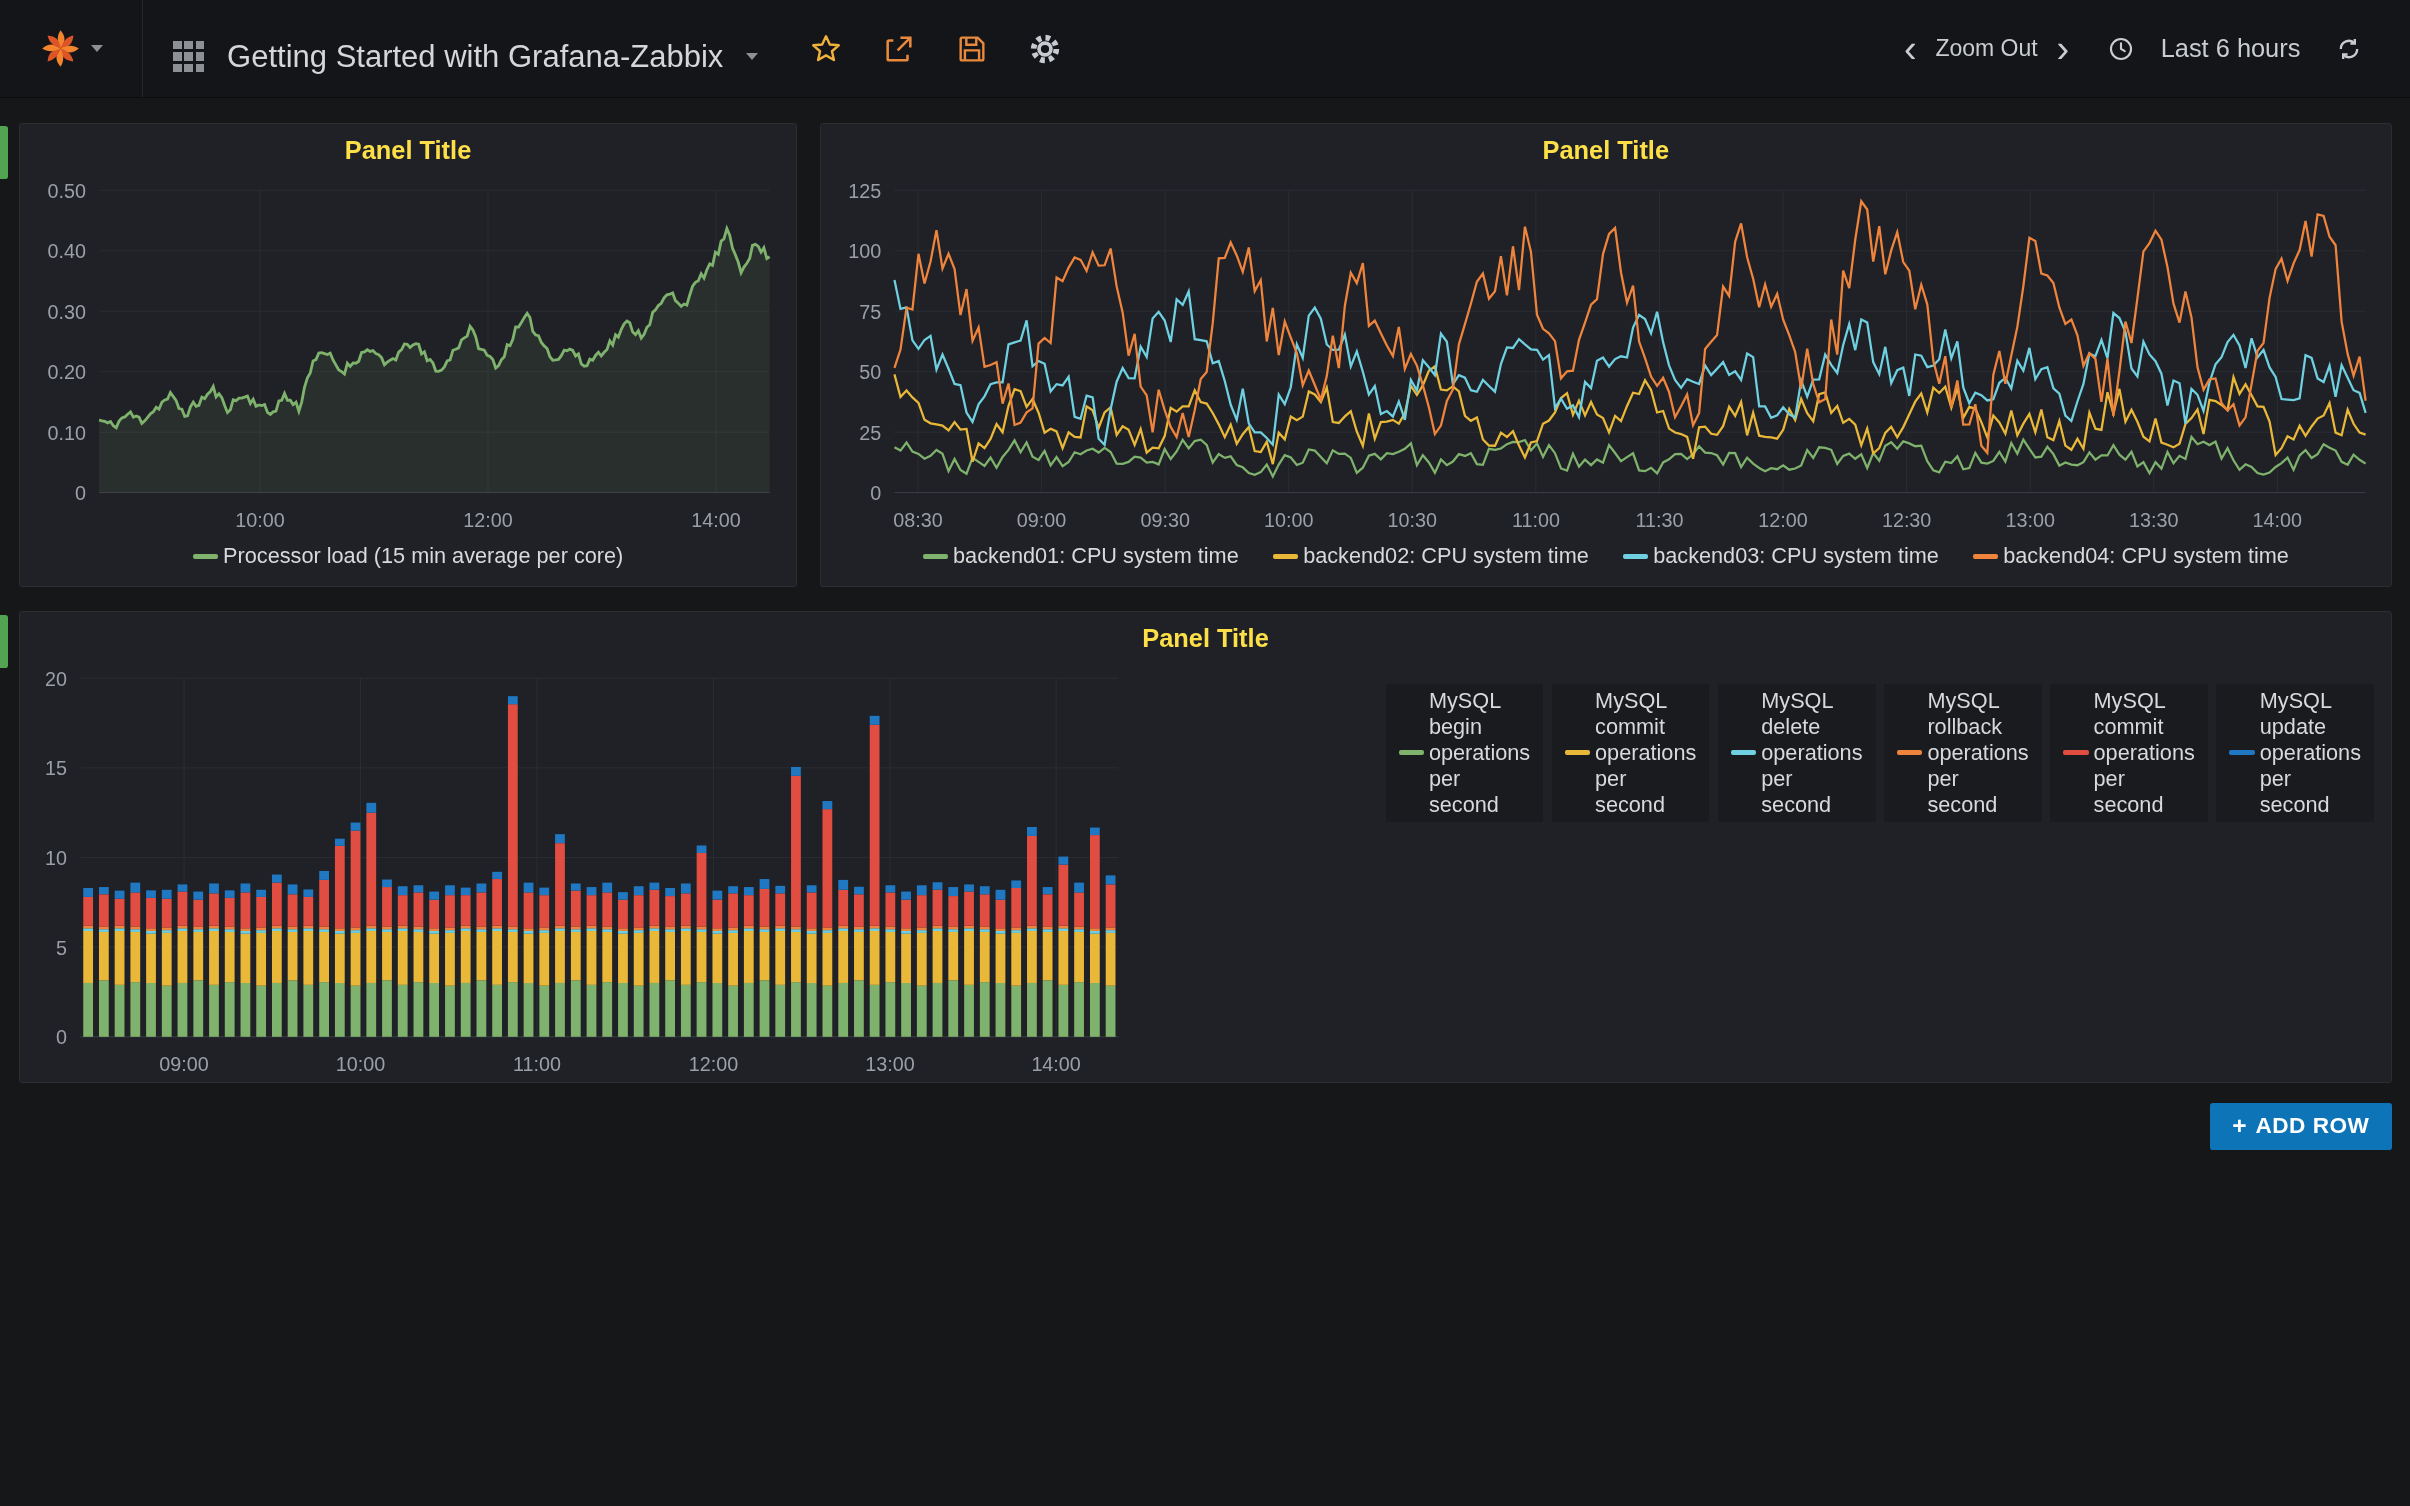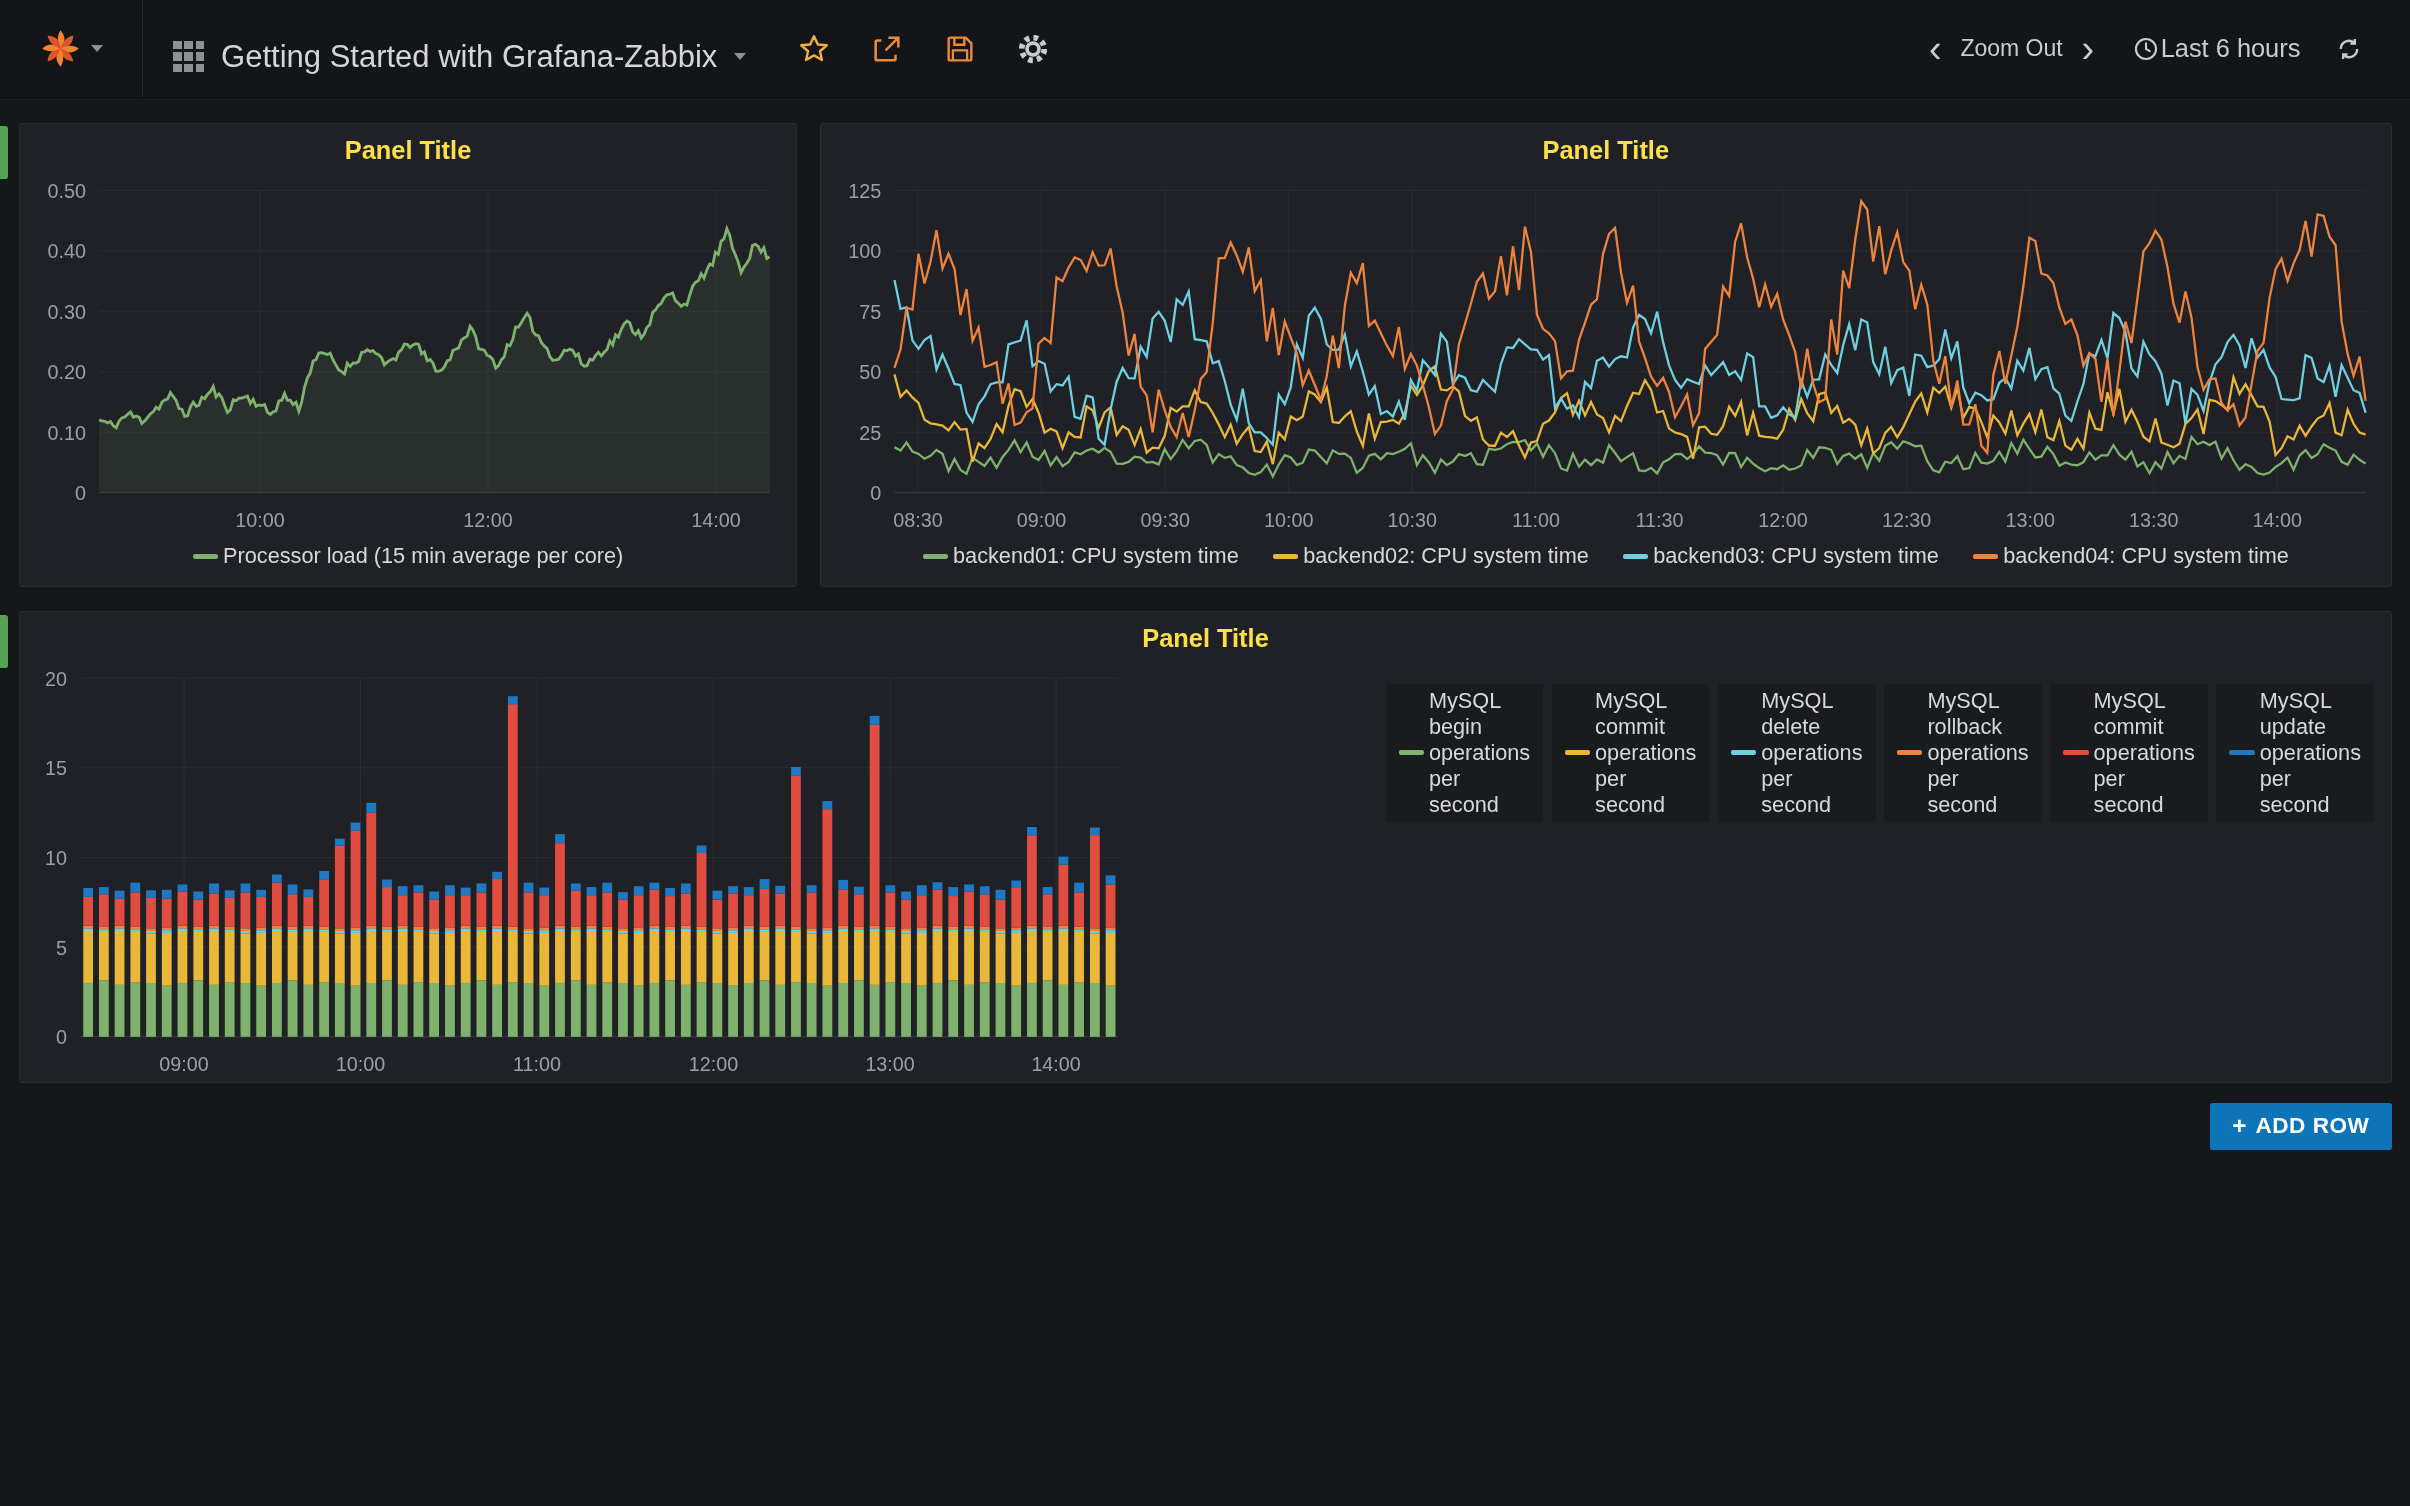--- a/index.html
+++ b/index.html
@@ -6,33 +6,33 @@
   html,body{width:2411px;height:1507px;background:#161719;font-family:"Liberation Sans",sans-serif;overflow:hidden}
   button{font-family:"Liberation Sans",sans-serif}
   .app{position:relative;width:2411px;height:1507px}
 
   
   .navbar{height:98px;background:#141518;border-bottom:0.9px solid #0b0c0e;display:flex;align-items:stretch}
   .logo-block{width:143px;display:flex;align-items:center;justify-content:center;gap:9.4px;
               border-right:0.9px solid #26282c;background:none;border-top:none;border-left:none;border-bottom:none;cursor:pointer}
   .caret{width:0;height:0;border-left:7.5px solid transparent;border-right:7.5px solid transparent;border-top:8.5px solid #8d9196;display:inline-block}
   .caret.small{border-left-width:6.6px;border-right-width:6.6px;border-top-width:7.5px}
-  .dash-title{display:flex;align-items:center;gap:17px;padding:16px 13px 0 30px;background:none;border:none;cursor:pointer}
+  .dash-title{display:flex;align-items:center;gap:23px;padding:16px 13px 0 30px;background:none;border:none;cursor:pointer}
   .dash-title .title{font-size:31px;color:#d4d6d9}
   .grid-icon{display:grid;grid-template-columns:repeat(3,8.5px);grid-gap:2.8px}
   .grid-icon span{width:8.5px;height:8.5px;background:#8d9196}
   .nav-icons{display:flex;align-items:center;gap:13px;margin-left:24.5px}
   .icon-btn{width:60px;height:60px;display:flex;align-items:center;justify-content:center;background:none;border:none;cursor:pointer}
   .icon-btn svg{display:block}
   .c-yellow{color:#f0b23d}.c-orange{color:#e8893c}.c-gray{color:#c7cbd1}
   .nav-right{margin-left:auto;display:flex;align-items:center;gap:5.6px;padding-right:32px;color:#c9ccd0}
   .chev{background:none;border:none;padding:0 9.4px;cursor:pointer}
   .chev span{font-size:38px;color:#c9ccd0;line-height:1}
   .txt-btn{font-size:23px;color:#c9ccd0;background:none;border:none;cursor:pointer;padding:0 3.8px}
-  .time-btn{display:flex;align-items:center;gap:1px;font-size:25.4px;color:#c9ccd0;background:none;border:none;cursor:pointer;margin-left:22.6px}
+  .time-btn{display:flex;align-items:center;gap:26px;font-size:25.4px;color:#c9ccd0;background:none;border:none;cursor:pointer;margin-left:22.6px}
   .refresh-btn{margin-left:13px}
 
   
   .main{padding:24.5px 19px 0}
   .row{display:flex;gap:22.6px}
   .row2{margin-top:24.5px}
   .panel{background:#1f2126;border:0.9px solid #2b2d31;border-radius:2.8px;display:flex;flex-direction:column;min-width:0}
   .p0{flex:0 0 778px;height:464px}
   .p1{flex:1;height:464px}
   .p2{flex:1;height:472px}

